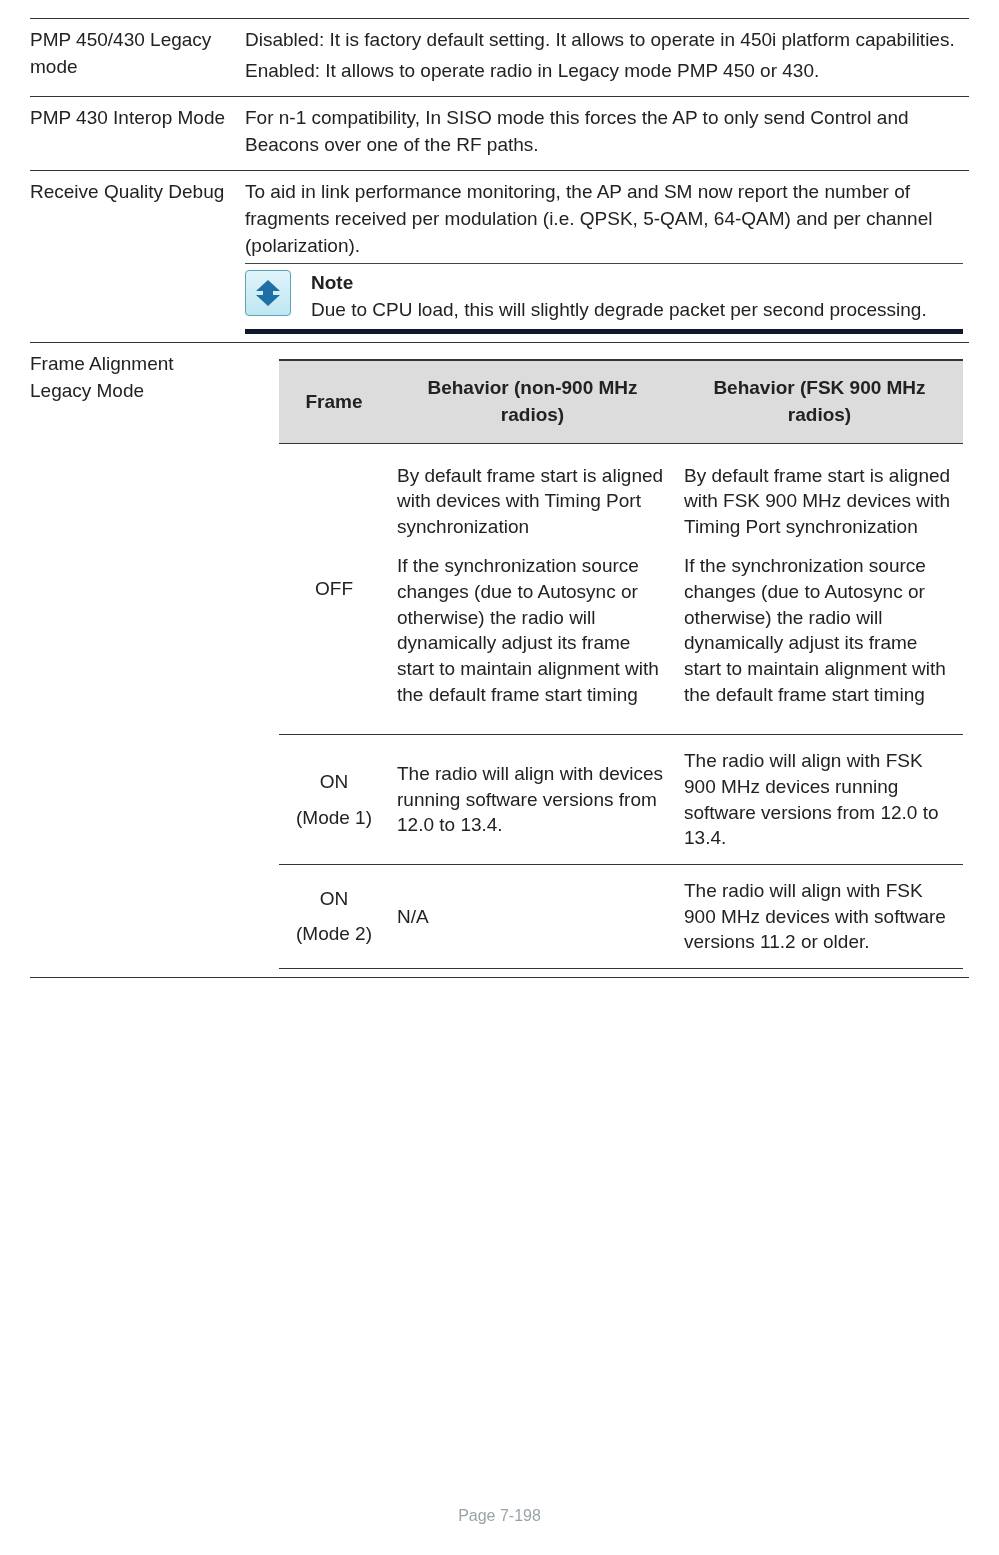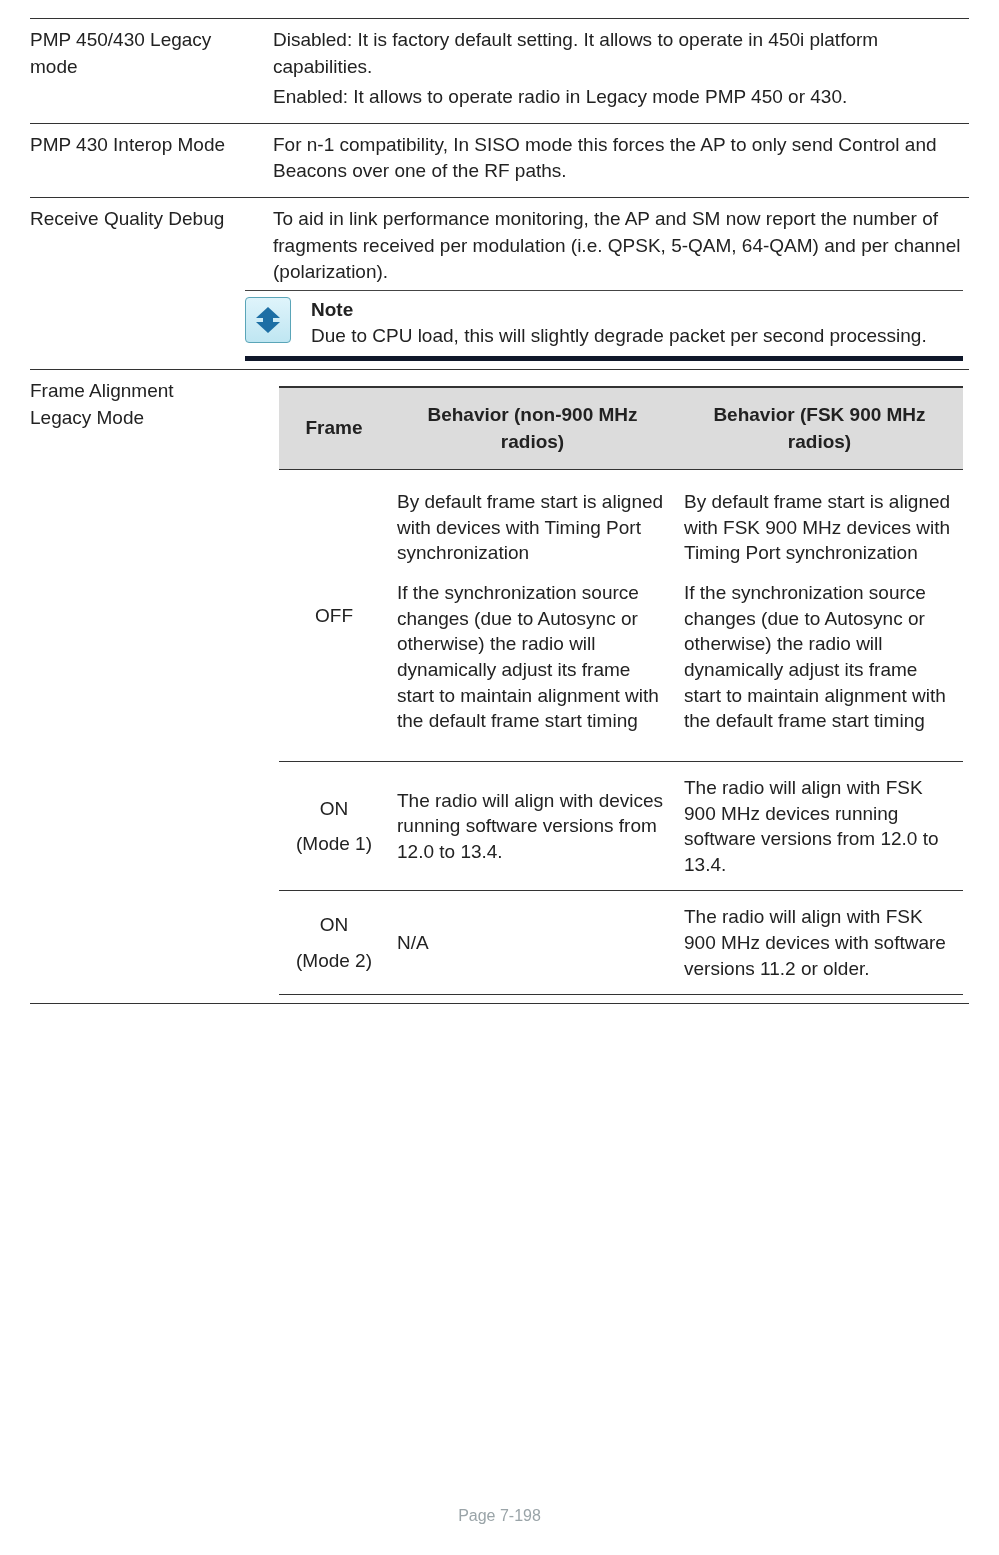--- a/index.html
+++ b/index.html
@@ -3,21 +3,21 @@
 <meta charset="utf-8">
 <style>
   * { box-sizing: border-box; margin: 0; padding: 0; }
   html, body { width: 999px; background: #fff; font-family: Arial, Helvetica, sans-serif; color: #222; }
   .page { width: 999px; min-height: 1555px; padding: 18px 30px 0 30px; position: relative; }
   .hdr { display: flex; justify-content: space-between; color: #9aa4a8; font-size: 16px; margin-bottom: 28px; }
   .main-table { width: 100%; border-collapse: collapse; }
   .main-table > tbody > tr { border-top: 1px solid #333; }
   .main-table > tbody > tr > td { padding: 8px 6px 8px 0; vertical-align: top; font-size: 19px; line-height: 1.4; }
   .col-attr { width: 215px; }
-  .para { margin-bottom: 4px; margin-left: 28px; }
+  .para { margin-bottom: 4px; }
   .note-wrap { border-top: 1px solid #444; border-bottom: 5px solid #0f172a; padding: 6px 0 6px 0; margin-top: 4px; display: flex; gap: 20px; }
   .note-icon { width: 46px; height: 46px; flex: 0 0 46px; border: 1px solid #5aa5b8; border-radius: 4px; background: linear-gradient(#dff4fb,#bfe6f2); display:flex; align-items:center; justify-content:center; }
   .note-icon svg { display:block; }
   .note-body { flex: 1; }
   .note-title { font-weight: bold; }
   .inner-wrap { padding: 8px 0 0 34px; }
   .inner-table { width: 100%; border-collapse: collapse; }
   .inner-table th { background: #dcdcdc; font-weight: bold; text-align: center; padding: 14px 8px; font-size: 19px; border-top: 2px solid #333; border-bottom: 1px solid #333; }
   .inner-table td { padding: 13px 8px; vertical-align: middle; font-size: 19px; line-height: 1.35; }
   .inner-table tbody tr { border-bottom: 1px solid #333; }

